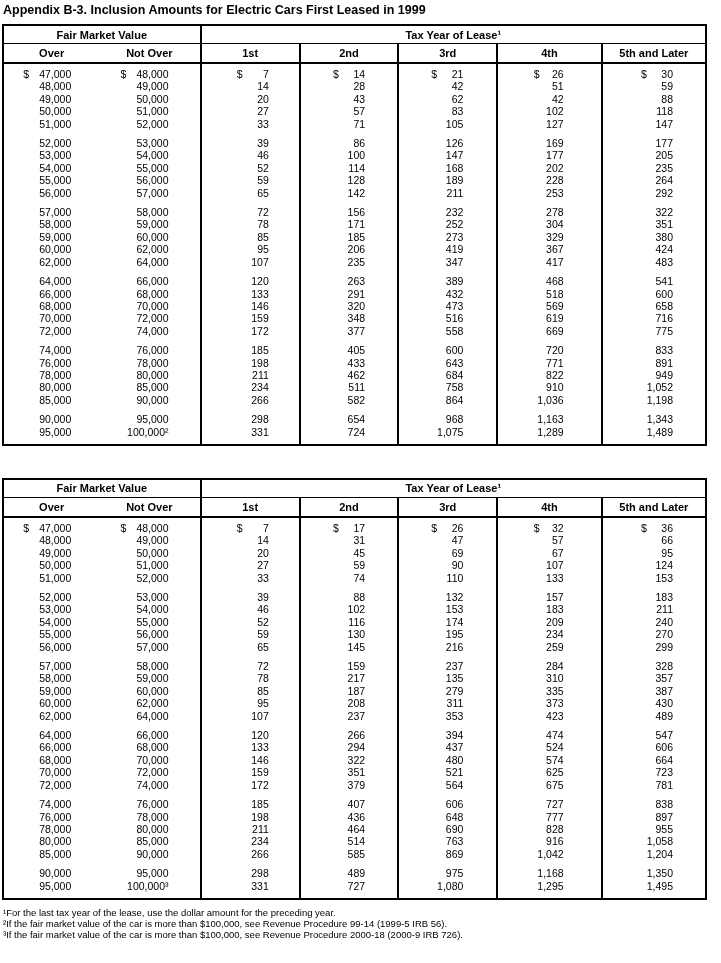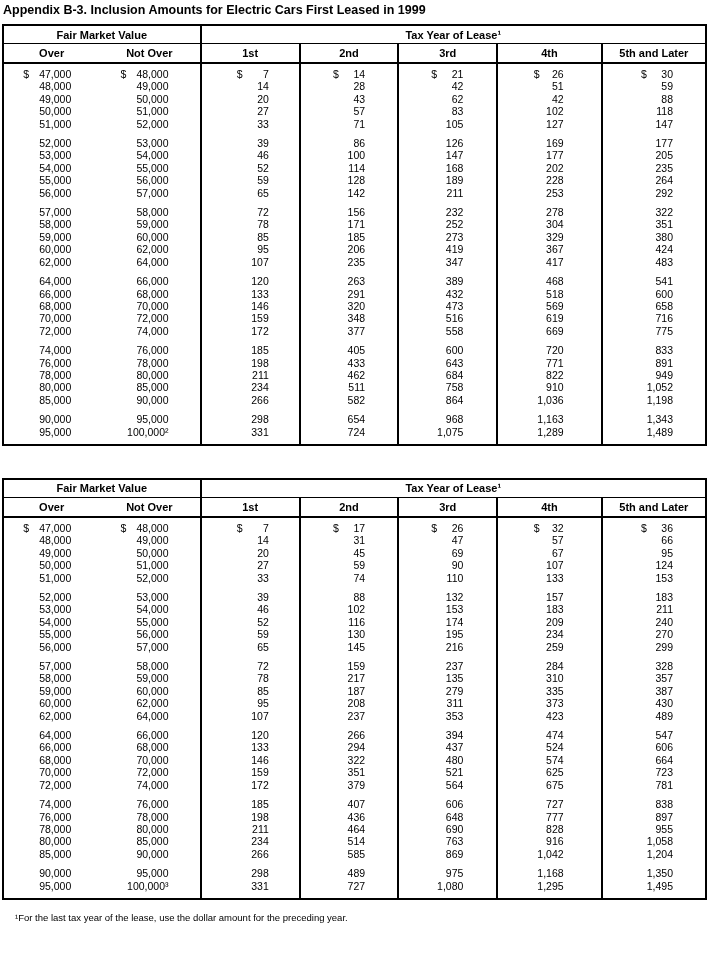--- a/index.html
+++ b/index.html
@@ -50,21 +50,21 @@
   td.c0{padding-right:28px;} td.c0 .money{min-width:48px;}
   td.c1{padding-right:31px;} td.c1 .money{min-width:48px;}
   td.c2{padding-right:30px;} td.c2 .money{min-width:32px;}
   td.c3{padding-right:32px;} td.c3 .money{min-width:32px;}
   td.c4{padding-right:33px;} td.c4 .money{min-width:32px;}
   td.c5{padding-right:37px;} td.c5 .money{min-width:30px;}
   td.c6{padding-right:32px;} td.c6 .money{min-width:32px;}
   .gap-between{height:32px;}
   .footnotes{margin:7px 0 0 1px;}
   .footnotes .fn{
-    font-size:9.5px;line-height:11px;margin:12px;
+    font-size:9.5px;line-height:11px;margin:0;
     white-space:nowrap;
   }
 </style>
 </head>
 <body>
 
 <div class="page">
 
   <div class="section">
     <div class="sec-title">
@@ -1385,15 +1385,17 @@
             <td class="c6 vline"><span class="money">
                 <span class="val">1,495</span>
               </span></td>
           </tr>
         </tbody>
     </table>
   </div>
 
   <div class="footnotes">
     <p class="fn">¹For the last tax year of the lease, use the dollar amount for the preceding year.</p>
+    <p class="fn">²If the fair market value of the car is more than $100,000, see Revenue Procedure 99-14 (1999-5 IRB 56).</p>
+    <p class="fn">³If the fair market value of the car is more than $100,000, see Revenue Procedure 2000-18 (2000-9 IRB 726).</p>
   </div>
 
 </div>
 
 </body></html>

